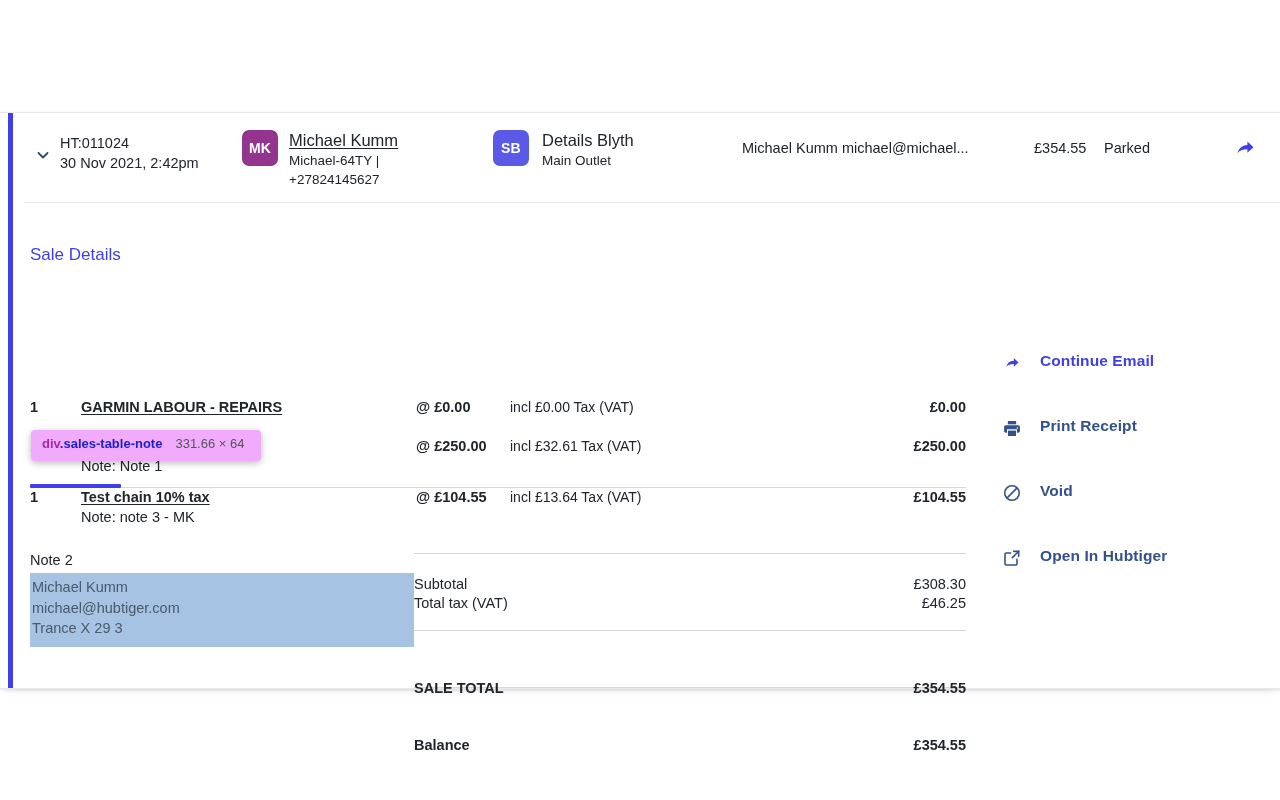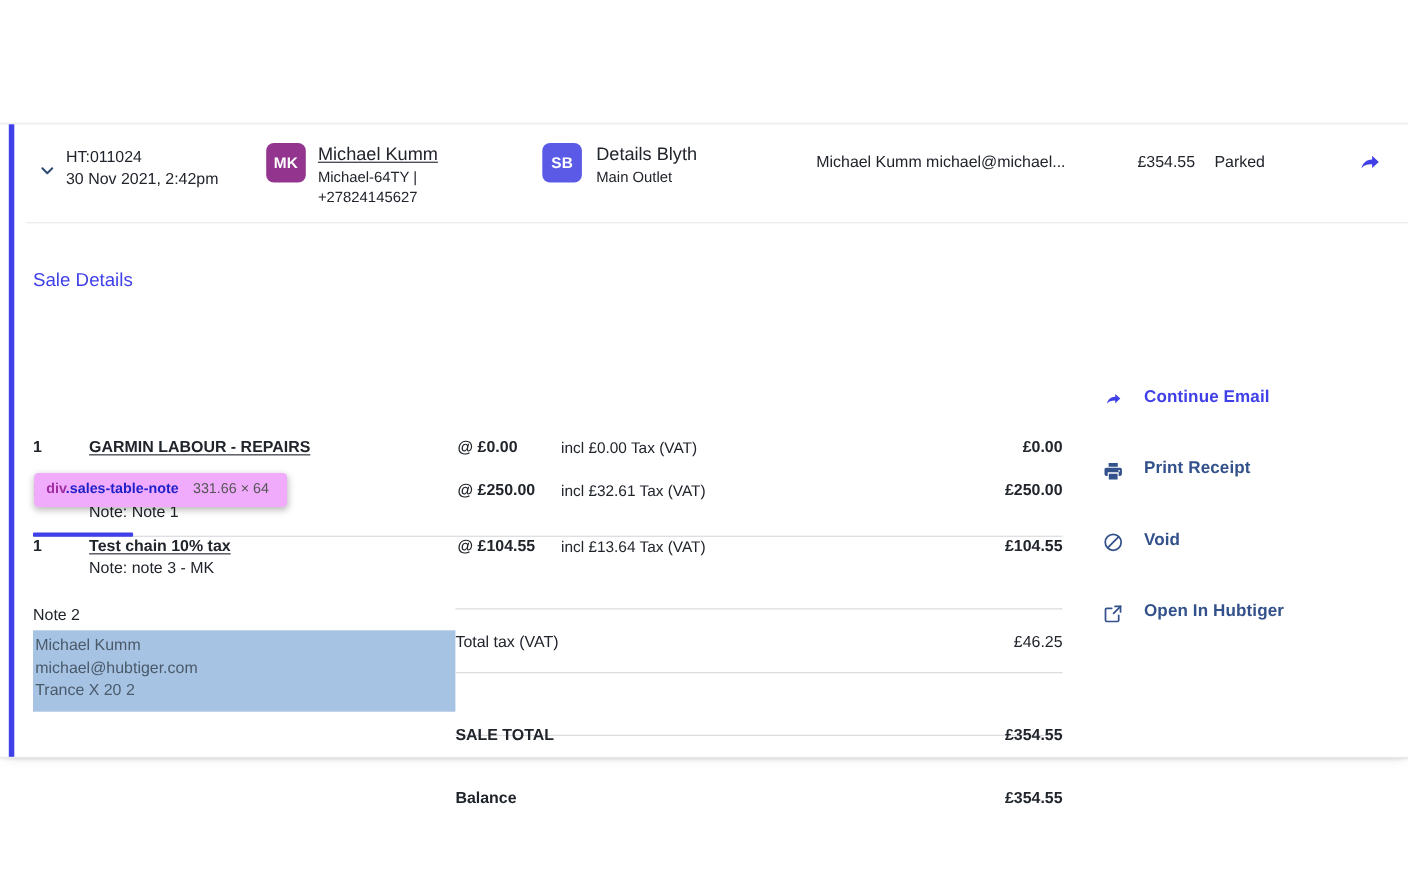--- a/index.html
+++ b/index.html
@@ -423,27 +423,31 @@
           <span class="it-tax">incl £13.64 Tax (VAT)</span>
           <span class="it-total">£104.55</span>
         </div>
       </div>
 
       <div class="note-block">
         <div class="note-label">Note 2</div>
         <div class="sales-table-note">
           <div>Michael Kumm</div>
           <div>michael@hubtiger.com</div>
-          <div>Trance X 20 2</div>
+          <div>Trance X 29 3</div>
         </div>
       </div>
 
       <div class="totals">
         <div class="totals-rule"></div>
         <div style="height:22px;"></div>
+        <div class="tot-row">
+          <span class="tot-label">Subtotal</span>
+          <span class="tot-value">£308.30</span>
+        </div>
         <div class="tot-row">
           <span class="tot-label">Total tax (VAT)</span>
           <span class="tot-value">£46.25</span>
         </div>
         <div style="height:16px;"></div>
         <div class="totals-rule"></div>
         <div style="height:21px;"></div>
         <div class="tot-row strong">
           <span class="tot-label">SALE TOTAL</span>
           <span class="tot-value">£354.55</span>

